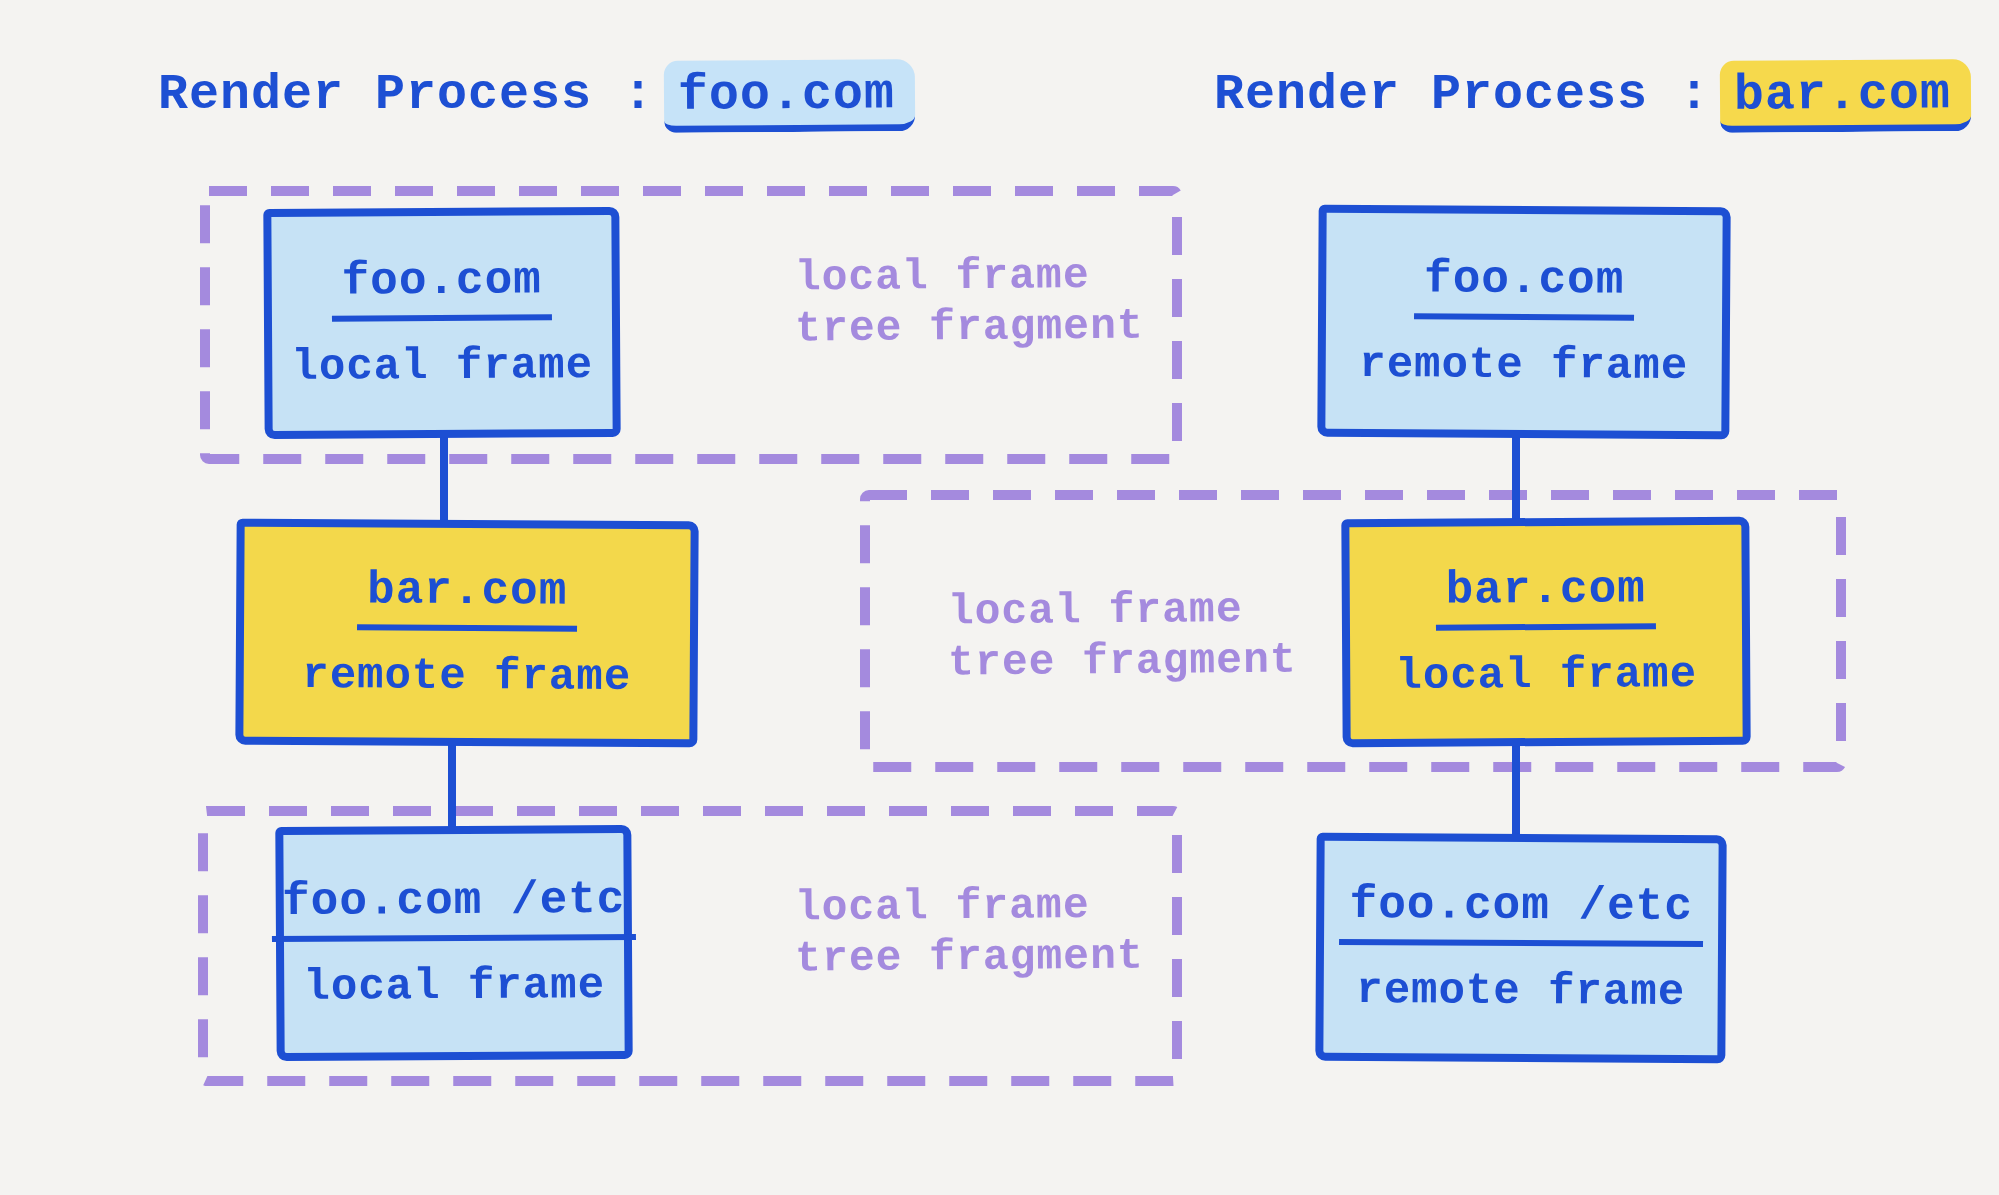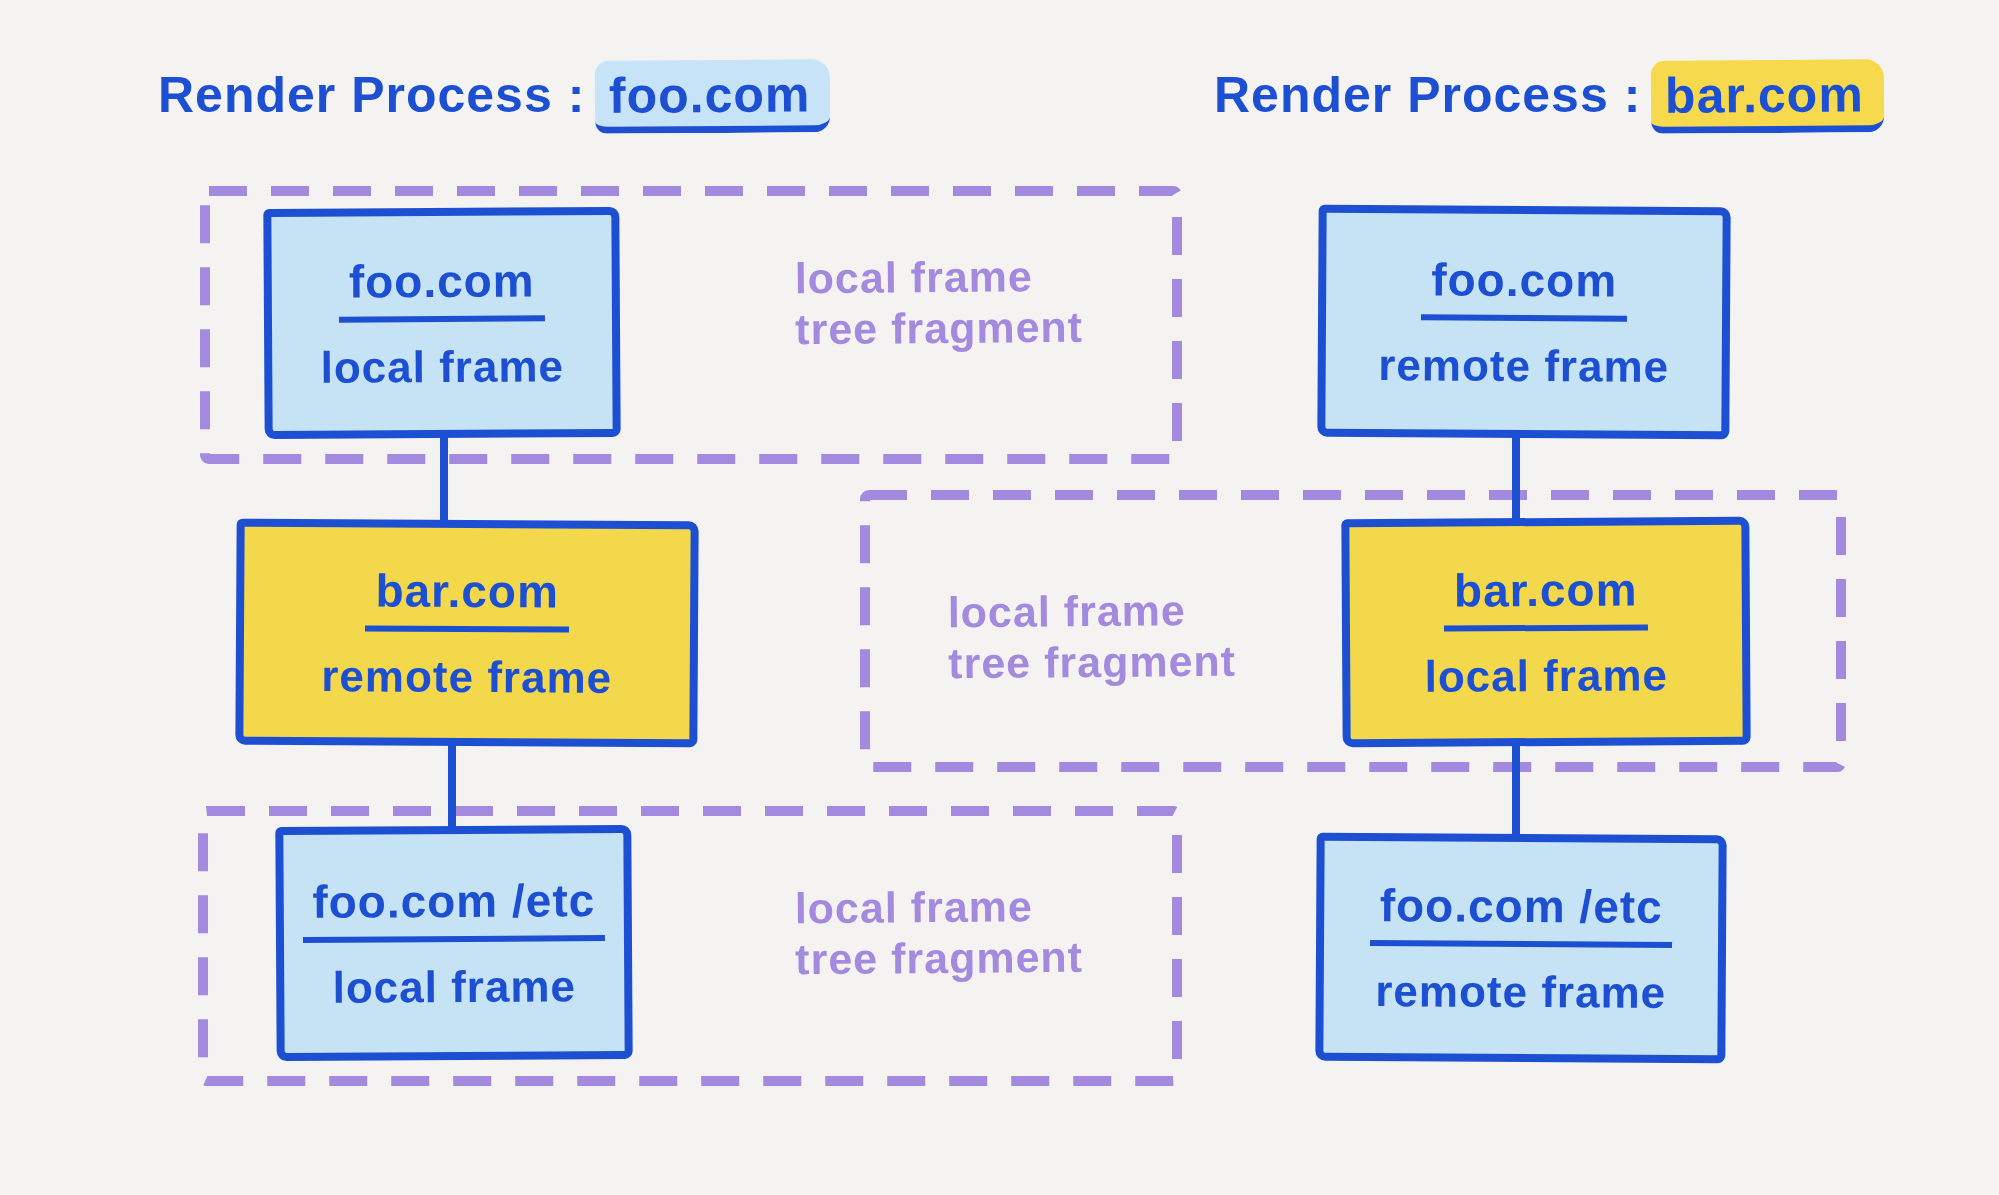--- a/index.html
+++ b/index.html
@@ -12,21 +12,21 @@
     --hl-yellow: #f6d94c;
   }
   * { box-sizing: border-box; margin: 0; padding: 0; }
   html, body { background: var(--bg); }
   .canvas {
     position: relative;
     width: 1999px;
     height: 1195px;
     background: var(--bg);
     overflow: hidden;
-    font-family: Liberation Sans, sans-serif;
+    font-family: Liberation Mono, monospace;
   }
   
   .proc-title {
     position: absolute;
     font-size: 50px;
     font-weight: 700;
     color: var(--blue);
     letter-spacing: 1px;
     white-space: nowrap;
   }

